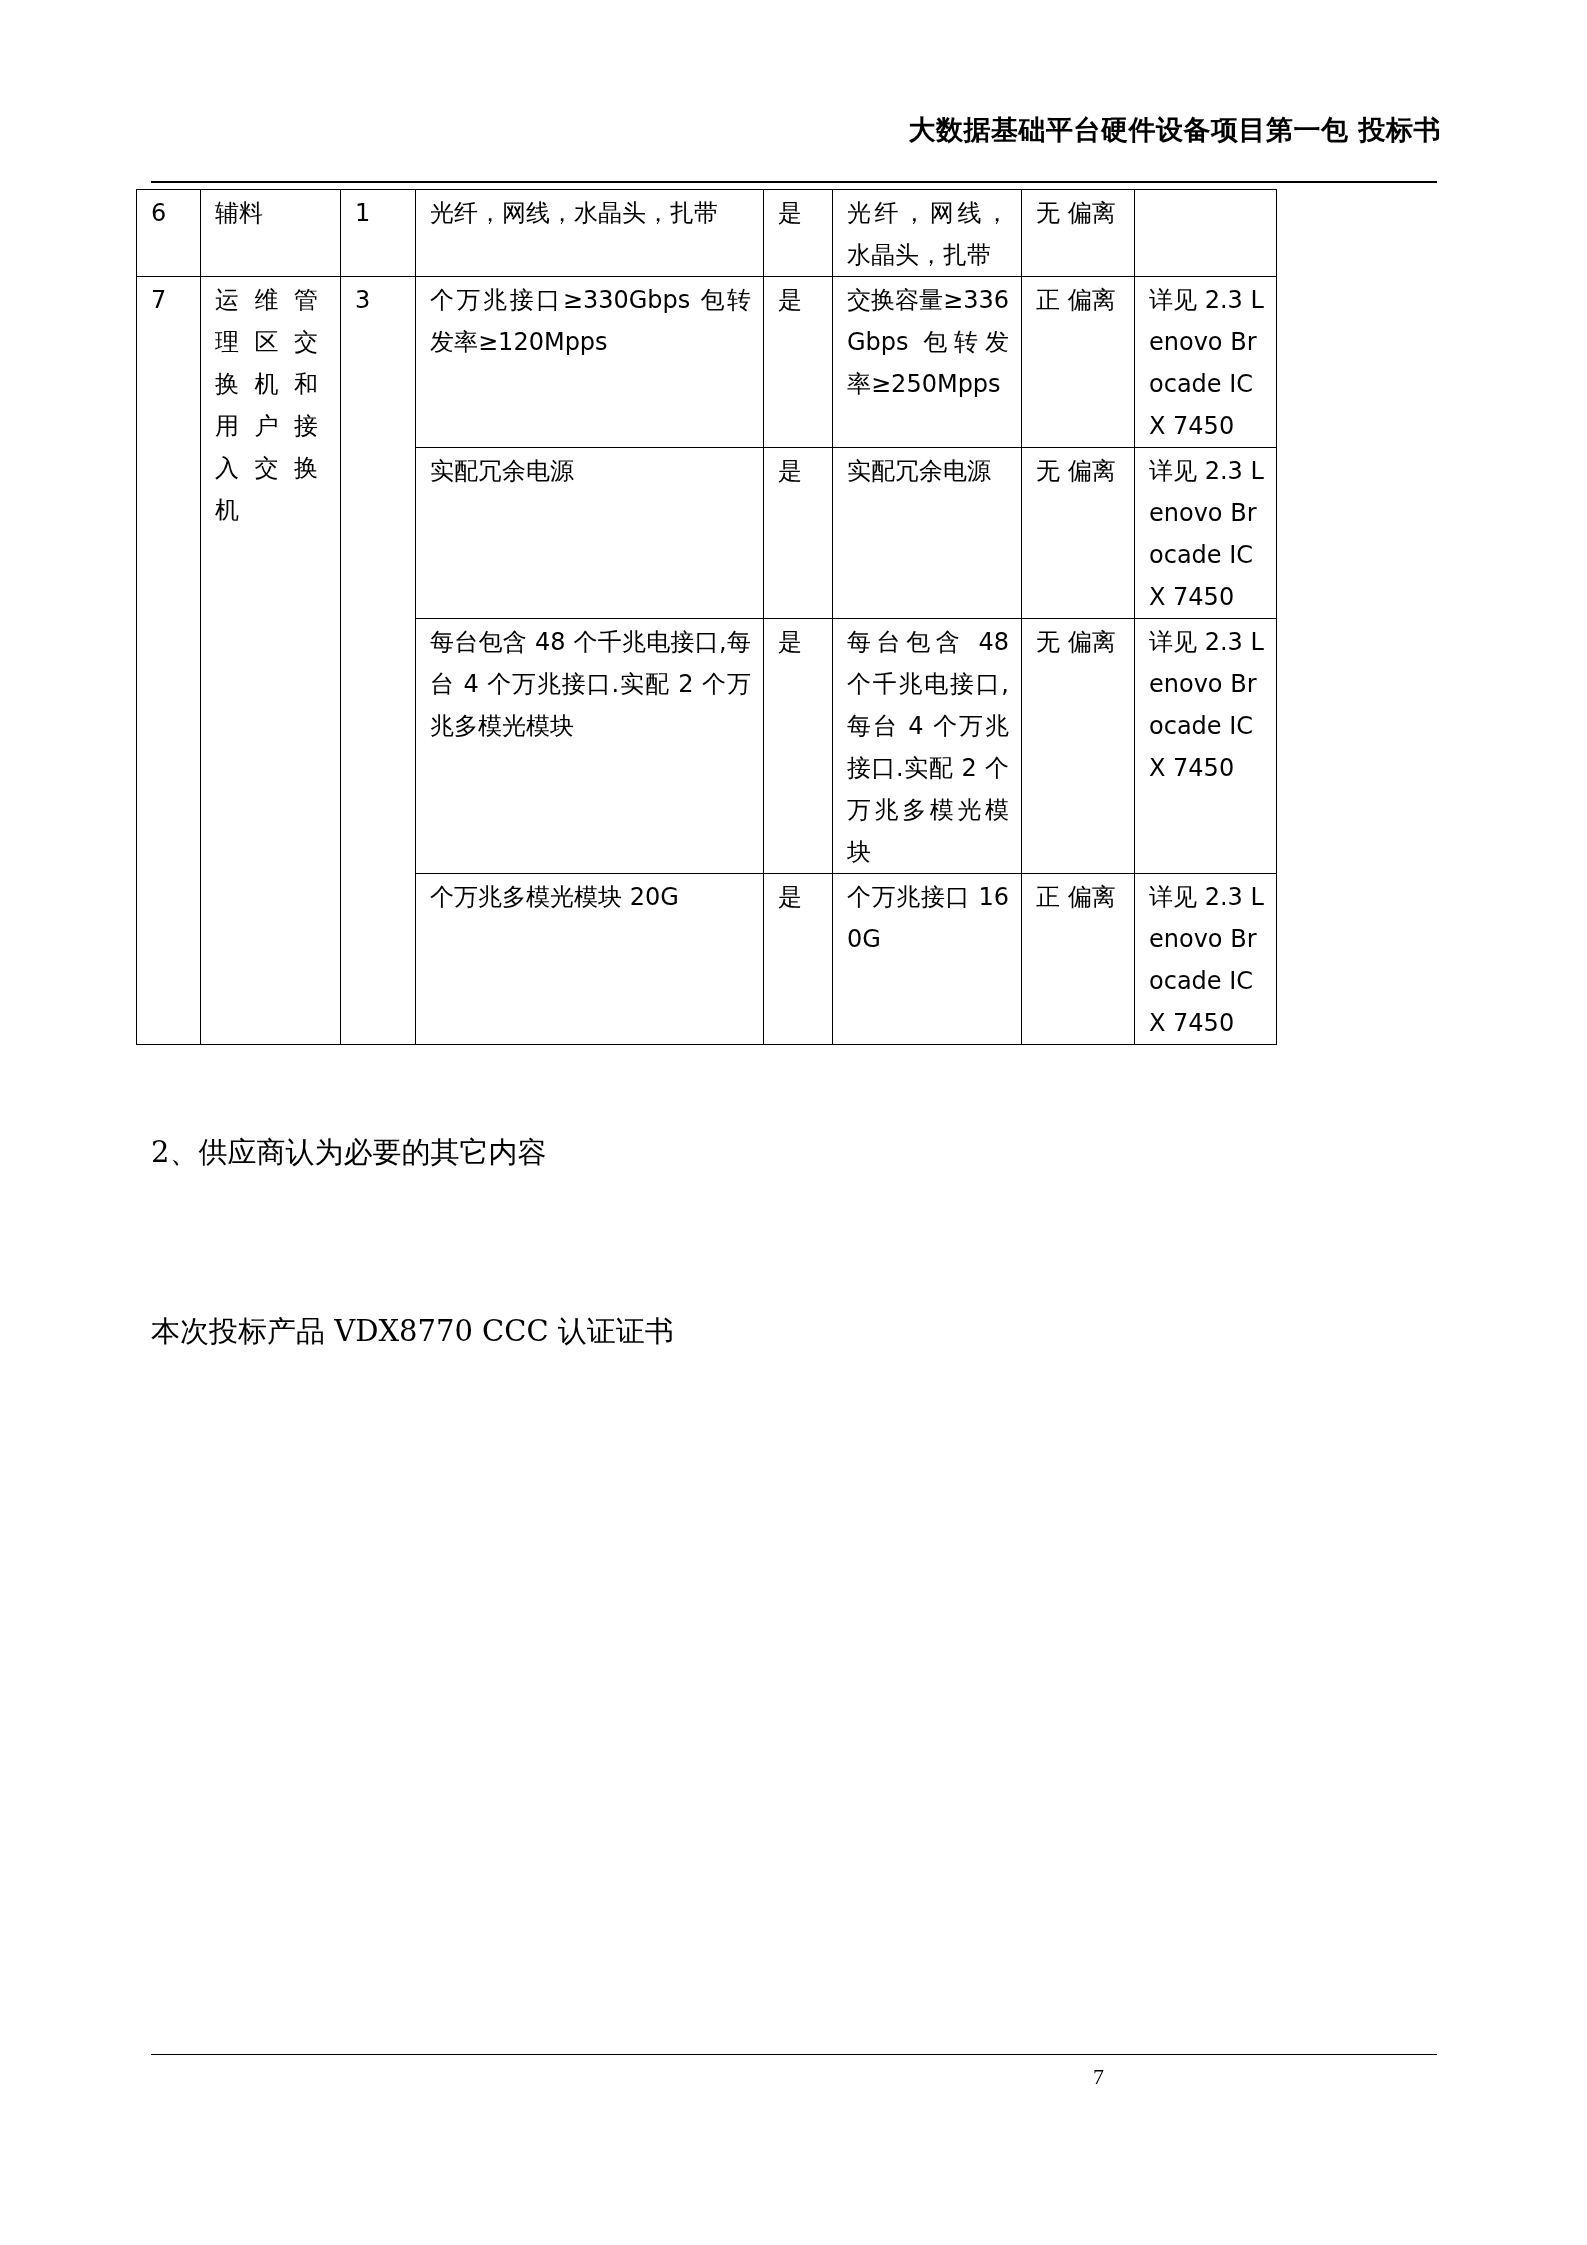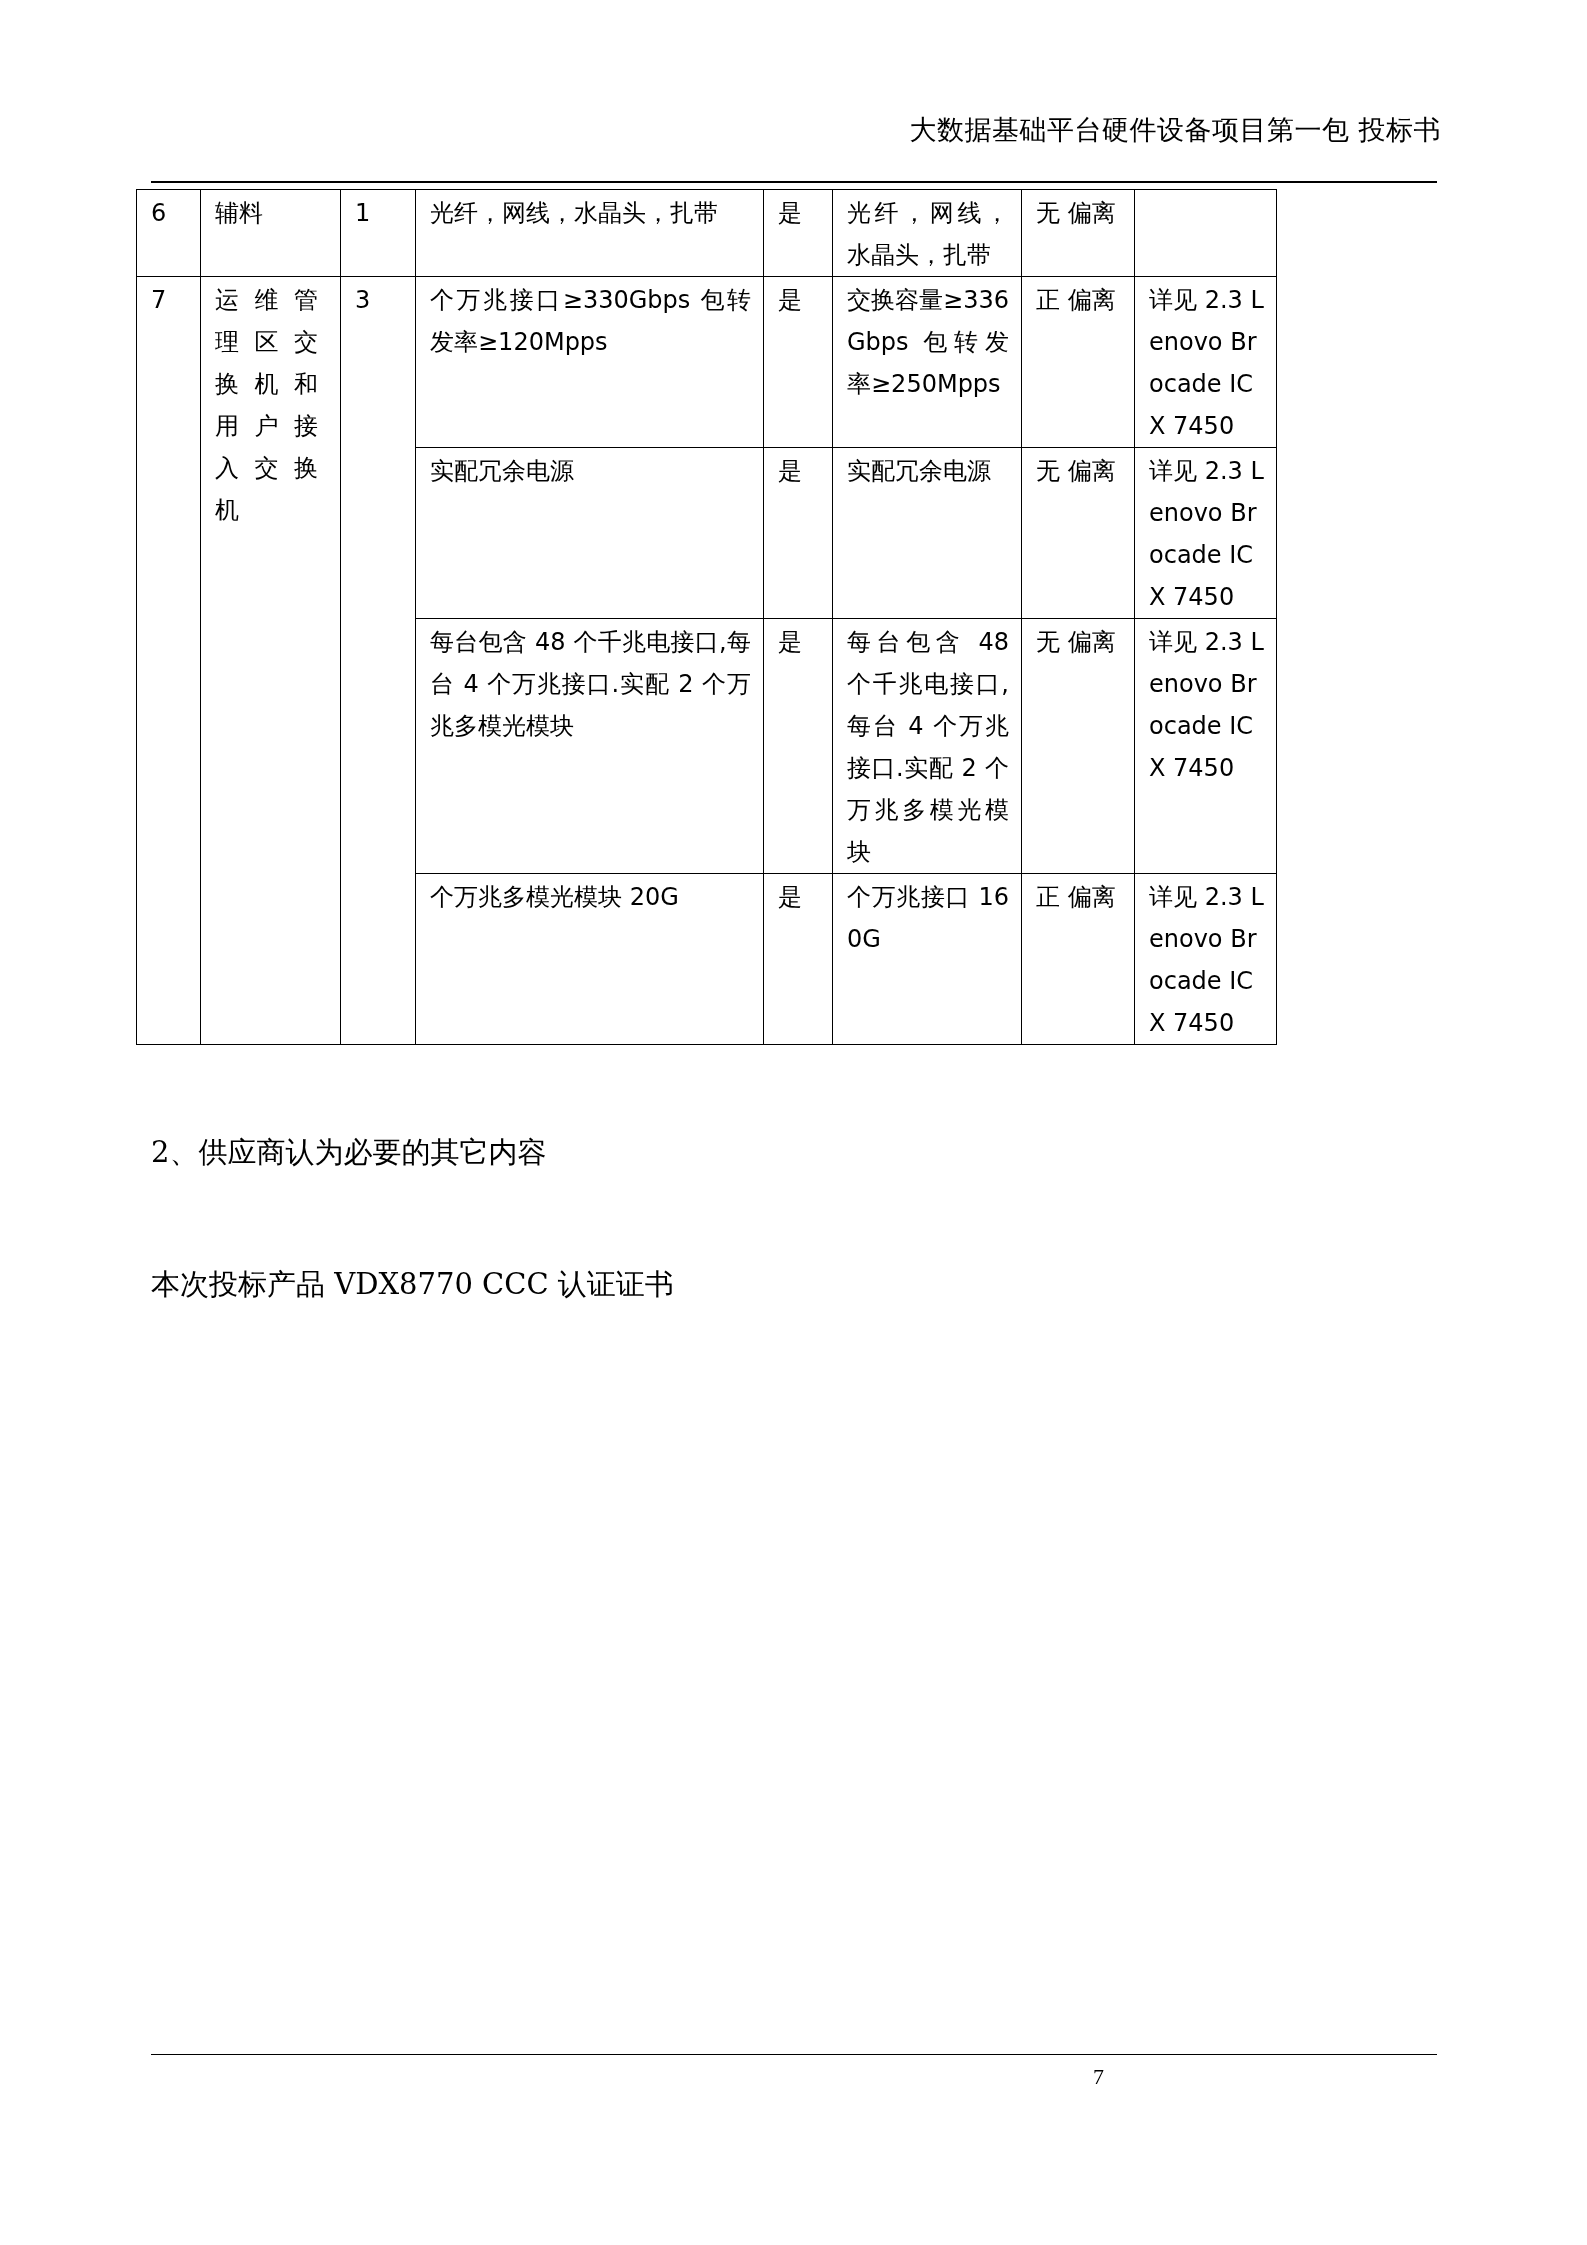--- a/index.html
+++ b/index.html
@@ -1,19 +1,19 @@
 <!DOCTYPE html>
 <html><head>
 <meta charset="utf-8">
 <style>
   html, body { margin: 0; padding: 0; background: #ffffff; }
   body { width: 1587px; height: 2245px; position: relative; overflow: hidden;
          font-family: "DejaVu Sans", "Liberation Sans", sans-serif; color: #000; }
   .header-title { position: absolute; right: 146px; top: 112px; font-size: 27px; letter-spacing: 0.5px;
-                  font-family: "DejaVu Sans", sans-serif; }
+                  font-family: "DejaVu Sans", sans-serif; font-weight: bold; }
   .header-rule { position: absolute; left: 151px; width: 1286px; top: 181px; height: 0; border-top: 2px solid #000; }
   table.spec { position: absolute; left: 136px; top: 189px; border-collapse: collapse; table-layout: fixed;
                font-family: "DejaVu Sans", "Liberation Sans", sans-serif; font-size: 24px; line-height: 42px; }
   table.spec td { border: 1.5px solid #000; vertical-align: top; padding: 2px 12px 0 14px; word-break: break-all; }
   td.justify { text-align: justify; text-align-last: left; }
   .spread { letter-spacing: 10px; margin-left: 16px; }
   .body-text { position: absolute; left: 151px; font-size: 29px; font-family: "DejaVu Serif", serif; }
   .footer-rule { position: absolute; left: 151px; width: 1286px; top: 2054px; height: 0; border-top: 1.5px solid #000; }
   .page-number { position: absolute; left: 1093px; top: 2064px; font-size: 22px; font-family: "Liberation Serif", serif; }
 </style>
@@ -73,16 +73,16 @@
     <td class="justify">个万兆多模光模块 20G</td>
     <td>是</td>
     <td class="justify">个万兆接口 160G</td>
     <td class="justify">正 偏离</td>
     <td>详见 2.3 Lenovo Brocade ICX 7450</td>
   </tr>
 </tbody>
   </table>
 
 <div class="body-text" style="top:1133px">2、供应商认为必要的其它内容</div>
-<div class="body-text" style="top:1265px">本次投标产品 VDX8770 CCC 认证证书</div>
+<div class="body-text" style="top:1312px">本次投标产品 VDX8770 CCC 认证证书</div>
 
 <div class="footer-rule"></div>
 <div class="page-number">7</div>
 
 </body></html>

